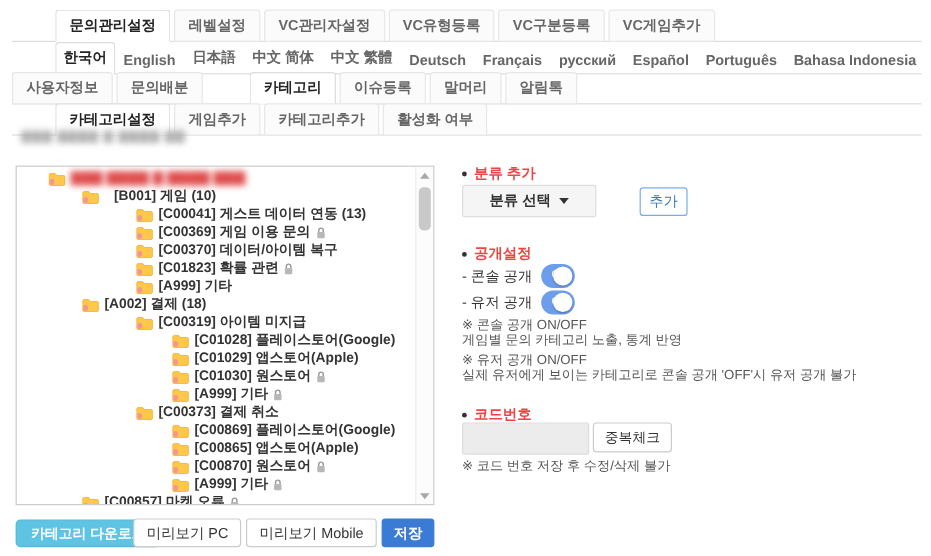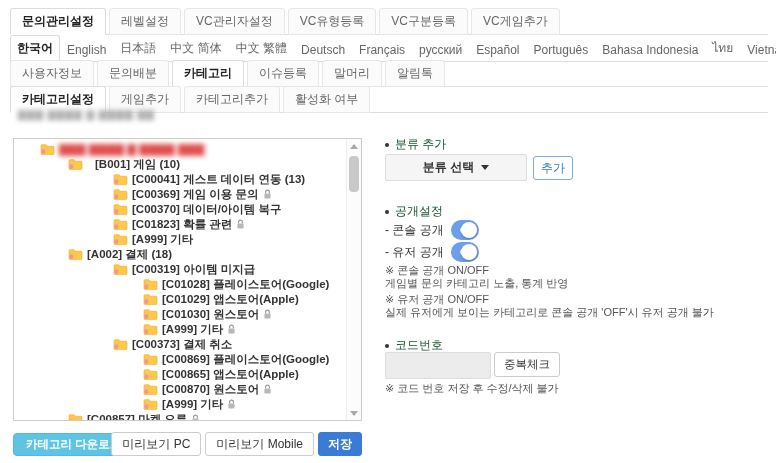--- a/index.html
+++ b/index.html
@@ -1,24 +1,24 @@
 <!DOCTYPE html>
 <html><head>
 <meta charset="utf-8">
 <style>
   html,body{margin:0;padding:0;background:#fff;}
   body{width:776px;height:463px;position:relative;overflow:hidden;
        font-family:"Liberation Sans","DejaVu Sans",sans-serif;font-size:12px;color:#333;}
   .tabrow{position:absolute;left:10px;right:8px;display:flex;align-items:flex-end;
           border-bottom:1px solid #ddd;}
   .tab{display:inline-block;padding:4px 11px;border:1px solid transparent;color:#666;
-       cursor:pointer;white-space:nowrap;margin-bottom:-1px;border-radius:3px 3px 0 0;}
+       cursor:pointer;white-space:nowrap;margin-bottom:-1px;border-radius:3px 3px 0 0;font-weight:bold;}
   .boxed .tab{background:#fbfbfb;border-color:#e7e7e7;margin-right:3px;}
   .tab.active{background:#fff;border:1px solid #ddd;border-bottom:1px solid #fff;
-       color:#222;font-weight:bold;}
+       color:#222;font-weight:bold;margin-left:36px;}
   #row-main{top:8px;}
   #row-lang{top:33px;justify-content:space-between;text-align:right;}
   #row-lang .tab{padding:4px 6px;}
   #row-sub{top:60px;}
   #row-sub2{top:86px;}
   .blur{filter:blur(2.5px);user-select:none;}
   #redacted-heading{position:absolute;left:18px;top:109px;color:#b0b0b0;font-size:10px;letter-spacing:1px;}
   
   #tree-box{position:absolute;left:13px;top:138px;width:349px;height:283px;
             border:1px solid #ccc;background:#fff;box-sizing:border-box;overflow:hidden;}
@@ -32,23 +32,23 @@
   #tree-scrollbar{position:absolute;top:0;right:0;bottom:0;width:14px;background:#fcfcfc;
                   border-left:1px solid #eee;}
   .sb-btn{position:absolute;left:0;width:14px;height:14px;display:flex;align-items:center;justify-content:center;}
   .sb-btn.up{top:0;} .sb-btn.down{bottom:0;}
   .tri-up{width:0;height:0;border-left:4px solid transparent;border-right:4px solid transparent;
           border-bottom:5px solid #a9a9a9;}
   .tri-down{width:0;height:0;border-left:4px solid transparent;border-right:4px solid transparent;
           border-top:5px solid #a9a9a9;}
   .sb-thumb{position:absolute;left:2px;top:17px;width:10px;height:36px;background:#c9c9c9;border-radius:4px;}
   
-  .sec-title{position:absolute;left:385px;display:flex;align-items:center;gap:6px;font-weight:normal;color:#14532d;}
+  .sec-title{position:absolute;left:385px;display:flex;align-items:center;gap:6px;font-weight:bold;color:#ef4444;}
   .dot{width:4px;height:4px;border-radius:50%;background:#333;display:inline-block;}
-  #select-btn{position:absolute;left:385px;top:154px;width:142px;height:27px;background:#f5f5f5;
+  #select-btn{position:absolute;left:385px;top:154px;width:112px;height:27px;background:#f5f5f5;
               border:1px solid #ddd;border-radius:2px;font-size:12px;font-weight:bold;color:#333;
               display:flex;align-items:center;justify-content:center;gap:7px;cursor:pointer;}
   .caret{width:0;height:0;border-left:4px solid transparent;border-right:4px solid transparent;
          border-top:5px solid #333;display:inline-block;}
   #add-btn{position:absolute;left:533px;top:156px;height:24px;padding:0 7px;background:#fff;
            border:1px solid #79aee3;border-radius:3px;color:#337ab7;font-size:12px;cursor:pointer;}
   .toggle-row{position:absolute;left:385px;display:flex;align-items:center;gap:7px;}
   .t-label{color:#333;}
   .toggle{position:relative;width:28px;height:20px;border-radius:10px;background:#6d9eeb;
           display:inline-block;cursor:pointer;}

